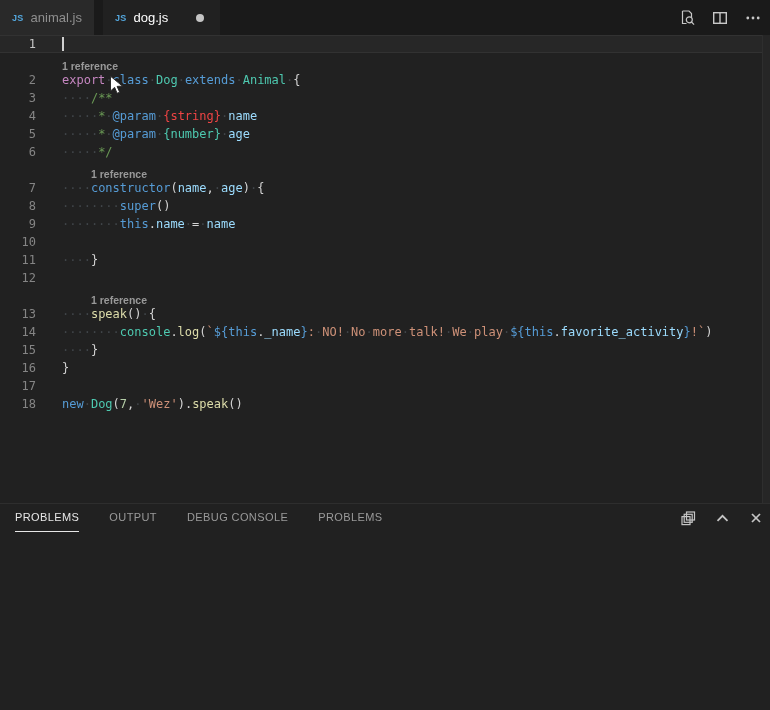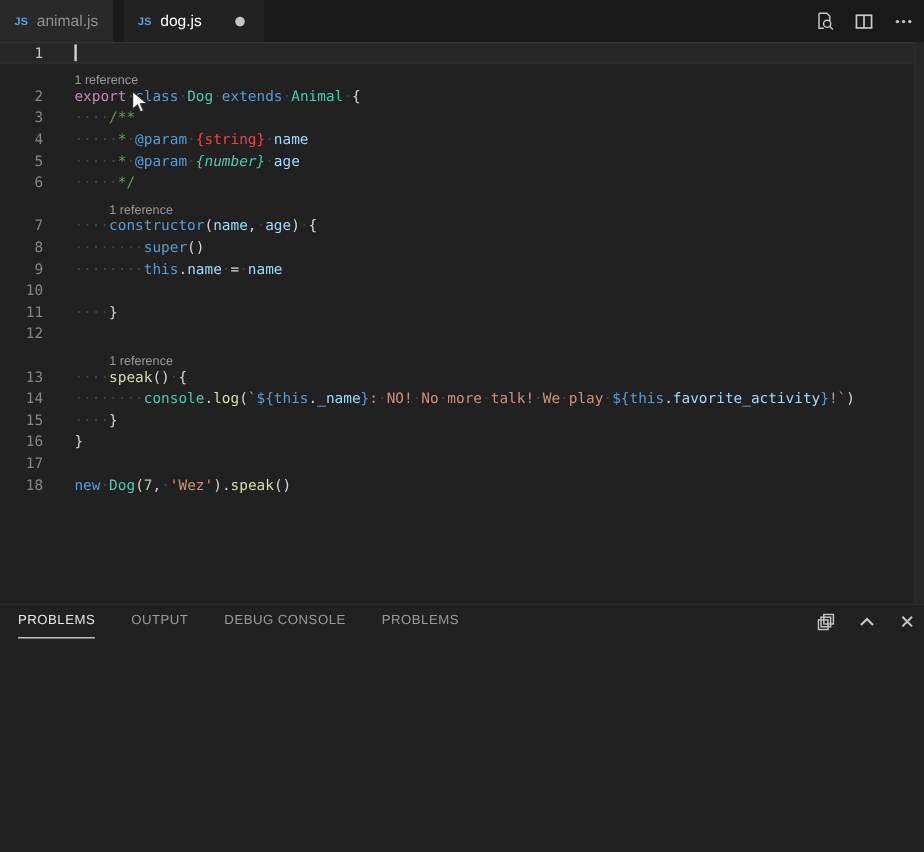--- a/index.html
+++ b/index.html
@@ -21,21 +21,21 @@
   
   .editor{position:relative;height:468px;background:#212121;overflow:hidden;}
   .scroll-gutter{position:absolute;right:0;top:0;width:7px;height:100%;background:#262626;border-left:1px solid #2e2e2e;}
   .row{display:flex;height:18px;line-height:18px;font-family:"DejaVu Sans Mono",monospace;font-size:12px;}
   .row.current{background:#272727;box-shadow:inset 0 1px 0 #323232,inset 0 -1px 0 #323232;}
   .gutter{width:36px;text-align:right;color:#858585;flex:none;user-select:none;}
   .row.current .gutter{color:#c6c6c6;}
   .codeln{padding-left:26px;white-space:pre;position:relative;}
   .ws{color:#404549;}
   .lens-row .codeln{padding-top:4px;}
-  .lens{font-family:"Liberation Sans",sans-serif;font-size:10.5px;line-height:13px;color:#999999;display:inline-block;cursor:pointer;}
+  .lens{font-family:"Liberation Sans",sans-serif;font-size:10.5px;line-height:13px;color:#999999;display:inline-block;cursor:pointer;font-weight:bold;}
   .caret{position:absolute;left:26px;top:2px;width:2px;height:14px;background:#d0d0d0;}
   .mouse{position:absolute;left:109px;top:40px;z-index:20;pointer-events:none;}
   
   .panel{position:absolute;left:0;right:0;top:503px;bottom:0;background:#212121;border-top:1px solid #2e2e2e;}
   .panel-header{position:relative;height:28px;}
   .panel-tabs{display:flex;padding-left:15px;gap:30px;}
   .ptab{font-size:11px;letter-spacing:0.4px;color:#9a9a9a;line-height:27px;height:27px;cursor:pointer;}
   .ptab.active{color:#e7e7e7;border-bottom:1px solid #e7e7e7;}
   .filter-input{
     position:absolute;left:388px;top:3px;width:285px;height:24px;box-sizing:border-box;
@@ -102,21 +102,21 @@
       <div class="row">
         <div class="gutter">3</div>
         <div class="codeln"><span class="ws">····</span><span style="color: rgb(106, 153, 85);">/**</span></div>
       </div>
       <div class="row">
         <div class="gutter">4</div>
         <div class="codeln"><span class="ws">·····</span><span style="color: rgb(106, 153, 85);">*</span><span class="ws">·</span><span style="color: rgb(86, 156, 214);">@param</span><span class="ws">·</span><span style="color: #ef4444;">{string}</span><span class="ws">·</span><span style="color: rgb(156, 220, 254);">name</span></div>
       </div>
       <div class="row">
         <div class="gutter">5</div>
-        <div class="codeln"><span class="ws">·····</span><span style="color: rgb(106, 153, 85);">*</span><span class="ws">·</span><span style="color: rgb(86, 156, 214);">@param</span><span class="ws">·</span><span style="color: rgb(78, 201, 176); font-style: italic;">{number}</span><span class="ws">·</span><span style="color: rgb(156, 220, 254);">age</span></div>
+        <div class="codeln"><span class="ws">·····</span><span style="color: rgb(106, 153, 85);">*</span><span class="ws">·</span><span style="color: rgb(86, 156, 214);">@param</span><span class="ws">·</span><span style="color: rgb(78, 201, 176);">{number}</span><span class="ws">·</span><span style="color: rgb(156, 220, 254);">age</span></div>
       </div>
       <div class="row">
         <div class="gutter">6</div>
         <div class="codeln"><span class="ws">·····</span><span style="color: rgb(106, 153, 85);">*/</span></div>
       </div>
       <div class="row lens-row">
         <div class="gutter"></div>
         <div class="codeln"><span class="lens" style="margin-left: 29px;">1 reference</span></div>
       </div>
       <div class="row">

